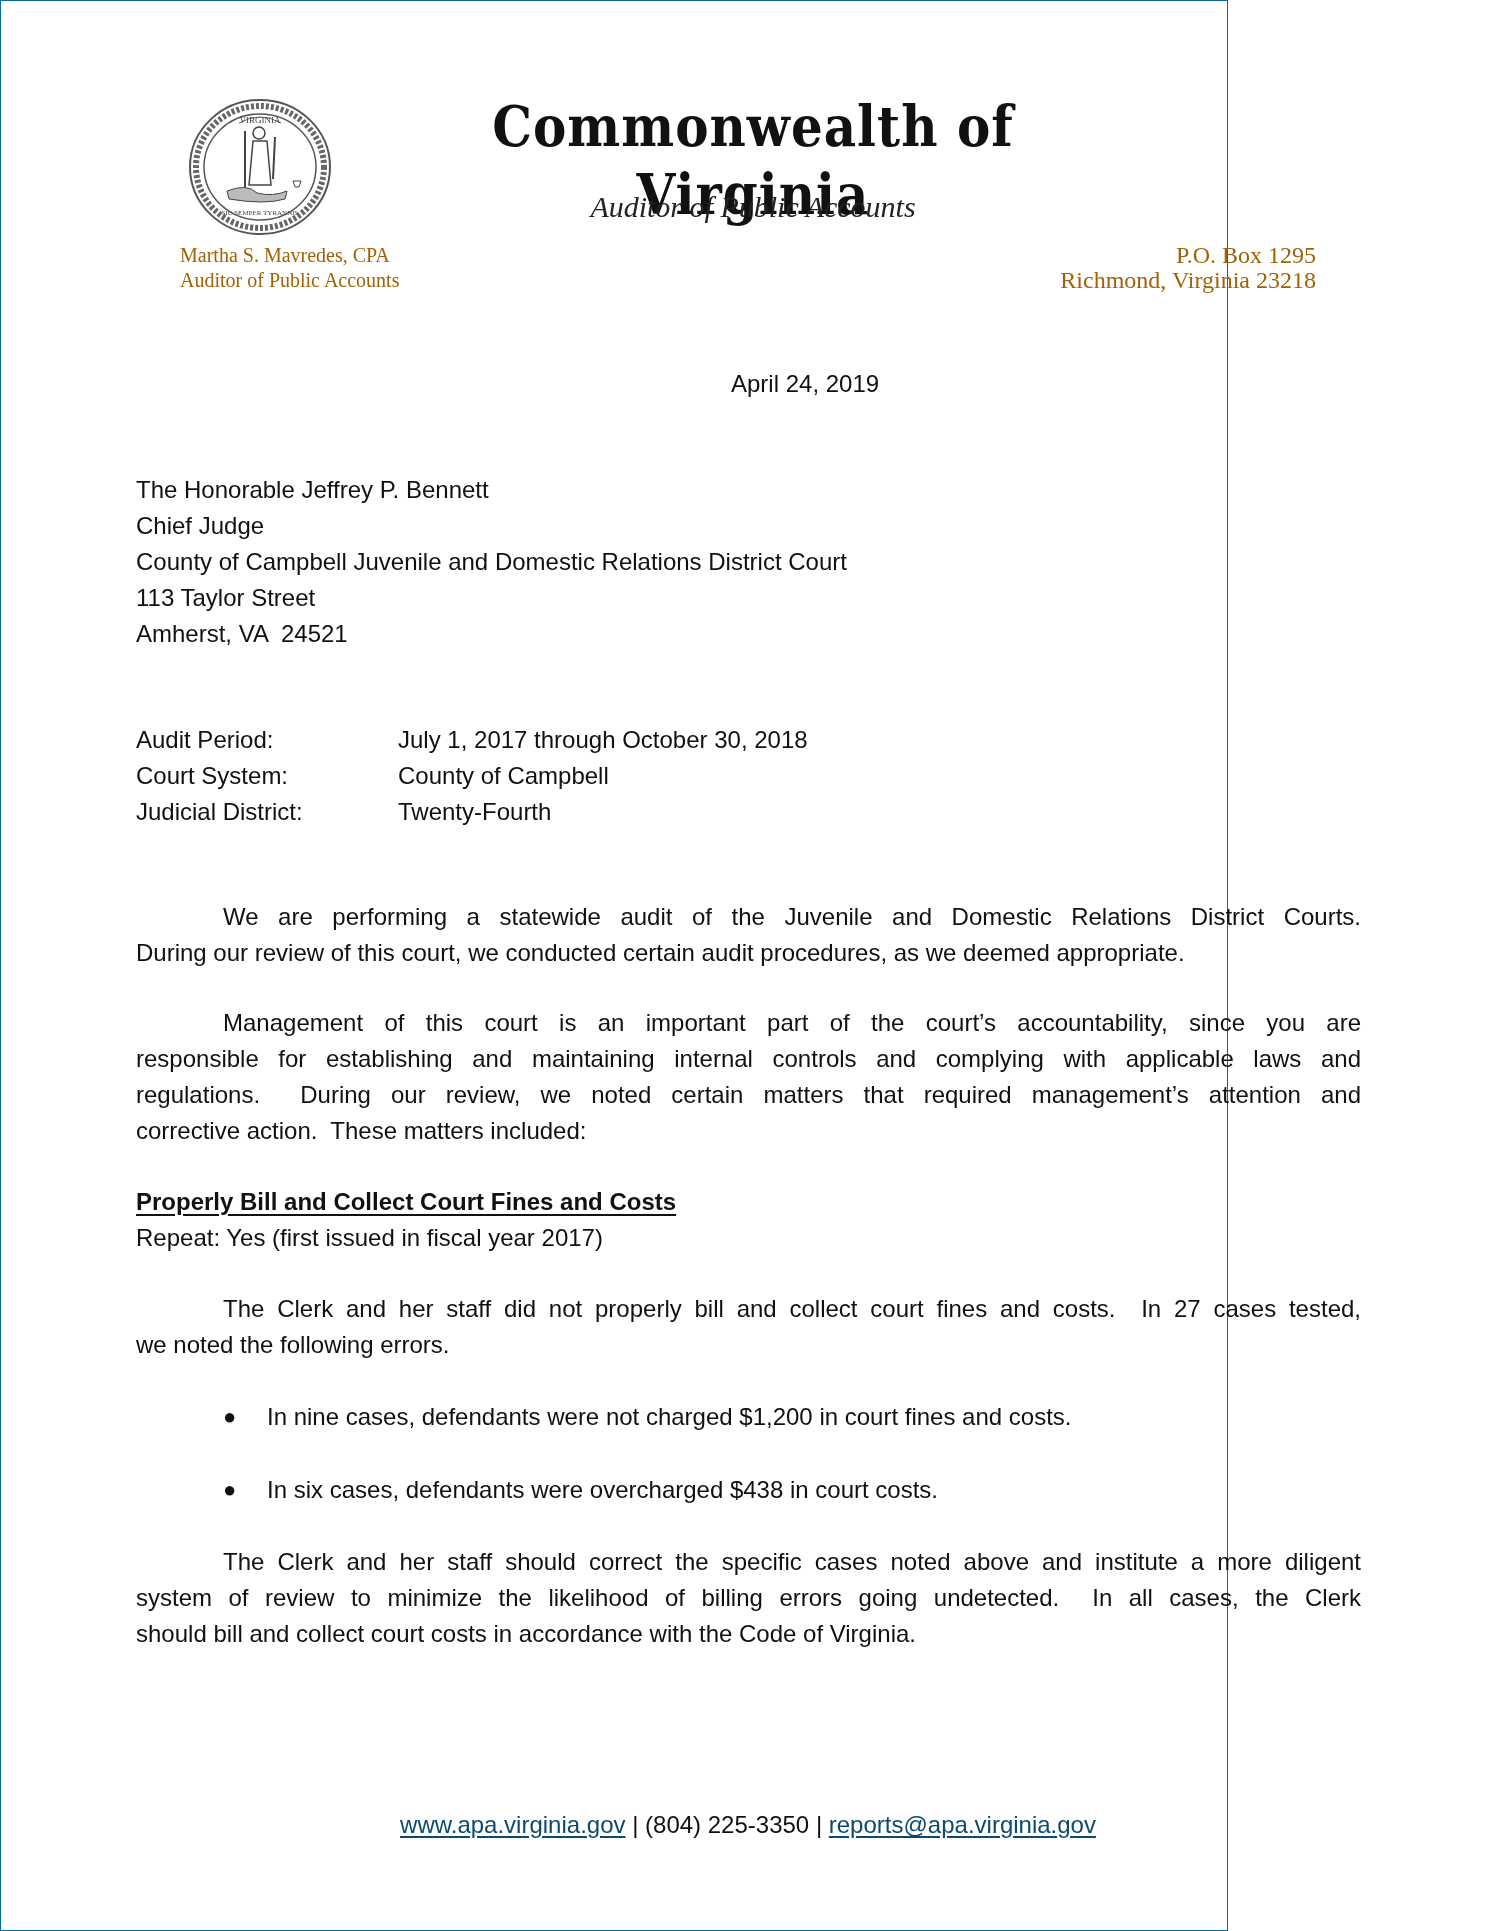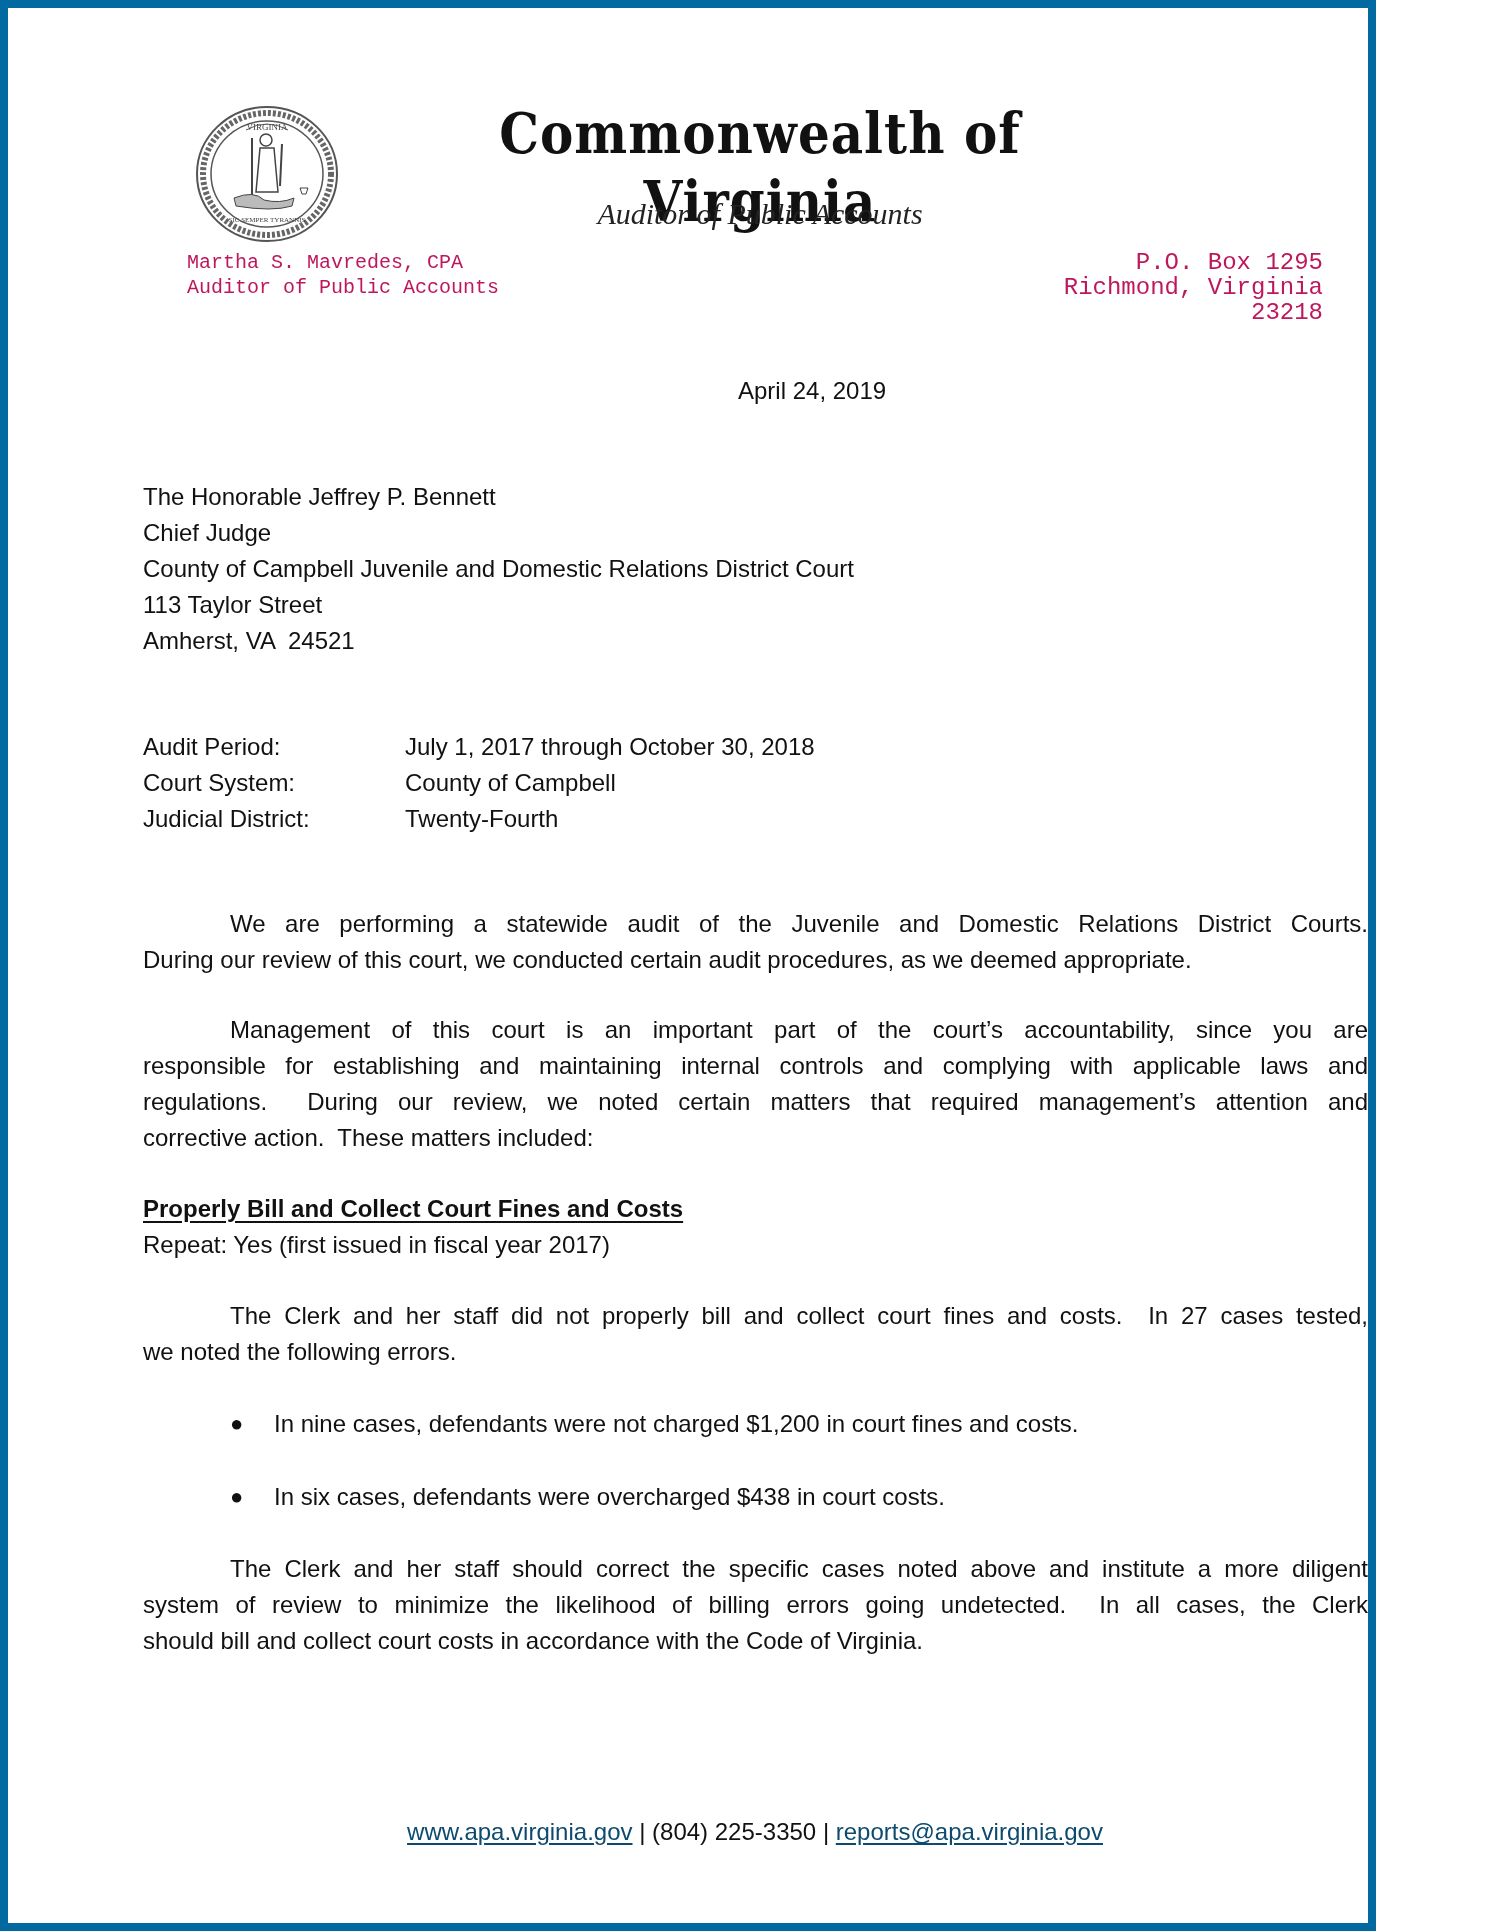--- a/index.html
+++ b/index.html
@@ -1,22 +1,22 @@
 <!DOCTYPE html>
 <html><head>
 <meta charset="utf-8">
 <style>
   html, body { margin: 0; padding: 0; background: #ffffff; }
   body { width: 1494px; height: 1931px; position: relative; overflow: hidden; }
   .page {
-    position: absolute; left: 0; top: 0; width: 1376px; height: 1931px;
-    box-sizing: border-box; border: 8px solid #0369a1; background: #fff;
+    position: absolute; left: 0; top: 0; width: 1228px; height: 1931px;
+    box-sizing: border-box; border: 1px solid #0369a1; background: #fff;
   }
   .abs { position: absolute; }
-  .serif { font-family: Liberation Mono, monospace; color: #be185d; }
+  .serif { font-family: Liberation Serif, serif; color: #a16207; }
   .sans { font-family: "Liberation Sans", "DejaVu Sans", sans-serif; color: #111; font-size: 24px; }
   .title {
     left: 392px; width: 720px; top: 100px; text-align: center;
     font-family: "DejaVu Serif", "Liberation Serif", serif; font-weight: bold;
     font-size: 50px; letter-spacing: 1px; color: #111; line-height: 60px;
     transform: scaleY(1.12);
   }
   .subtitle {
     left: 452px; width: 600px; top: 188px; text-align: center;
     font-family: "Liberation Serif", serif; font-style: italic; font-size: 30px; color: #222; line-height: 36px;

